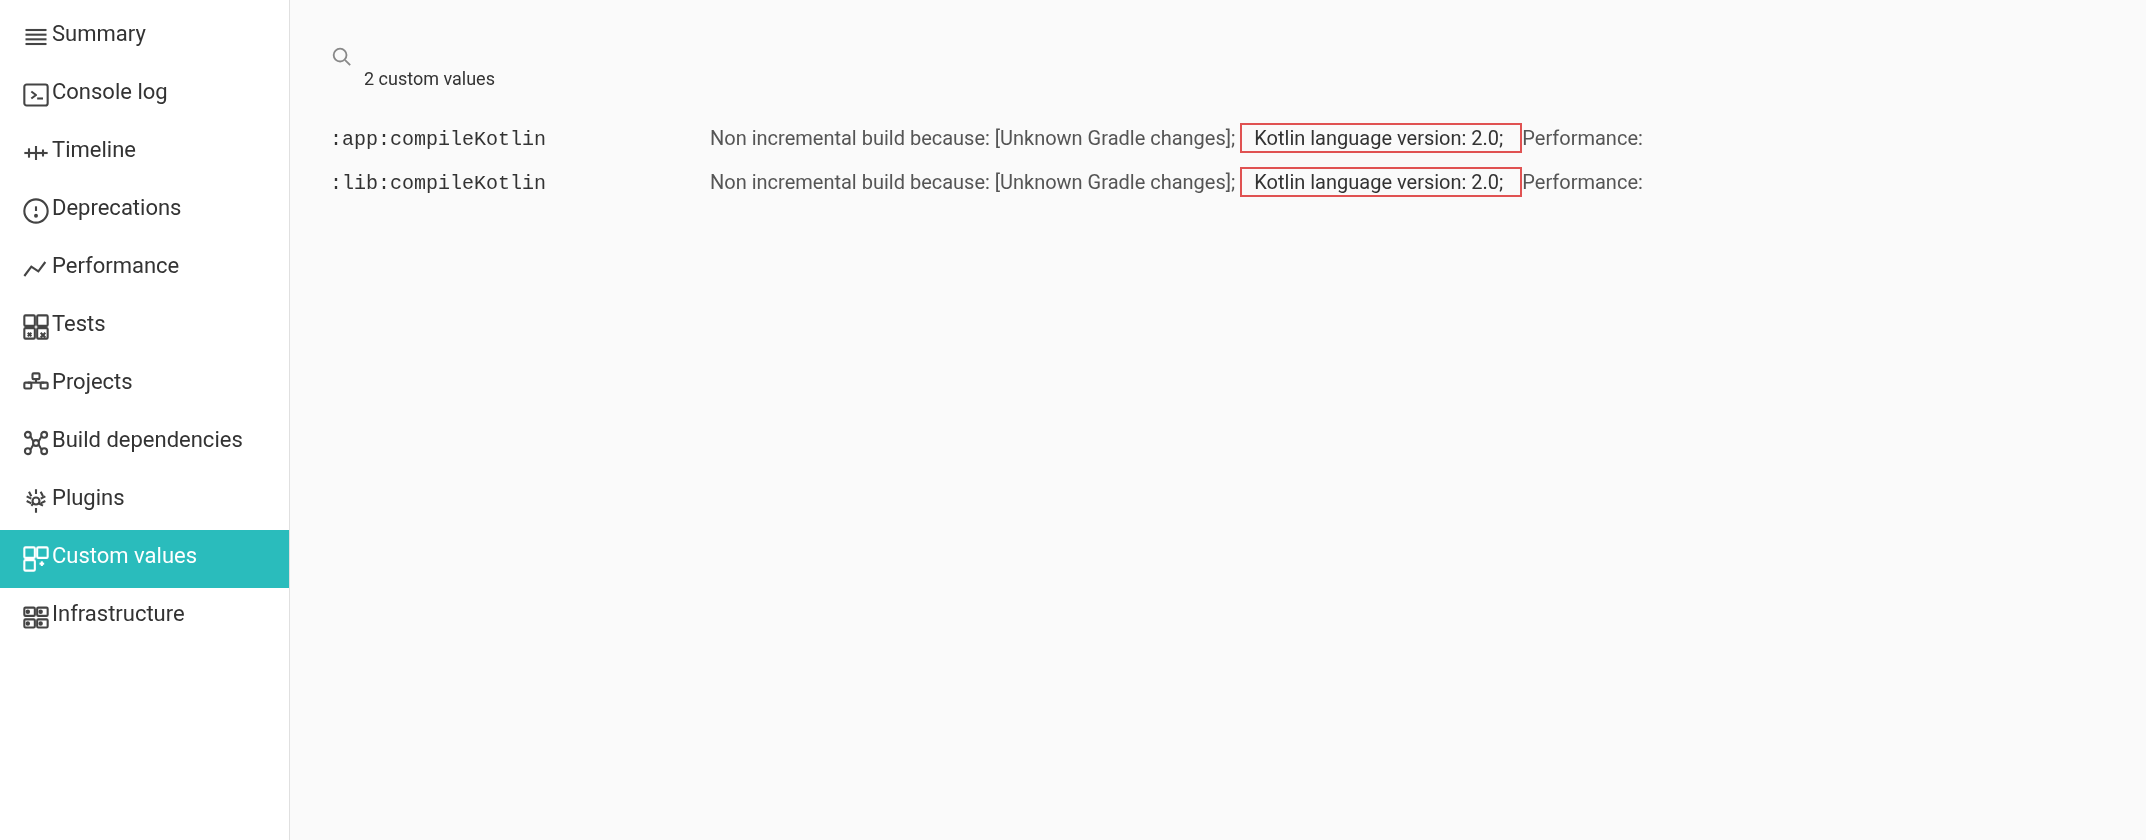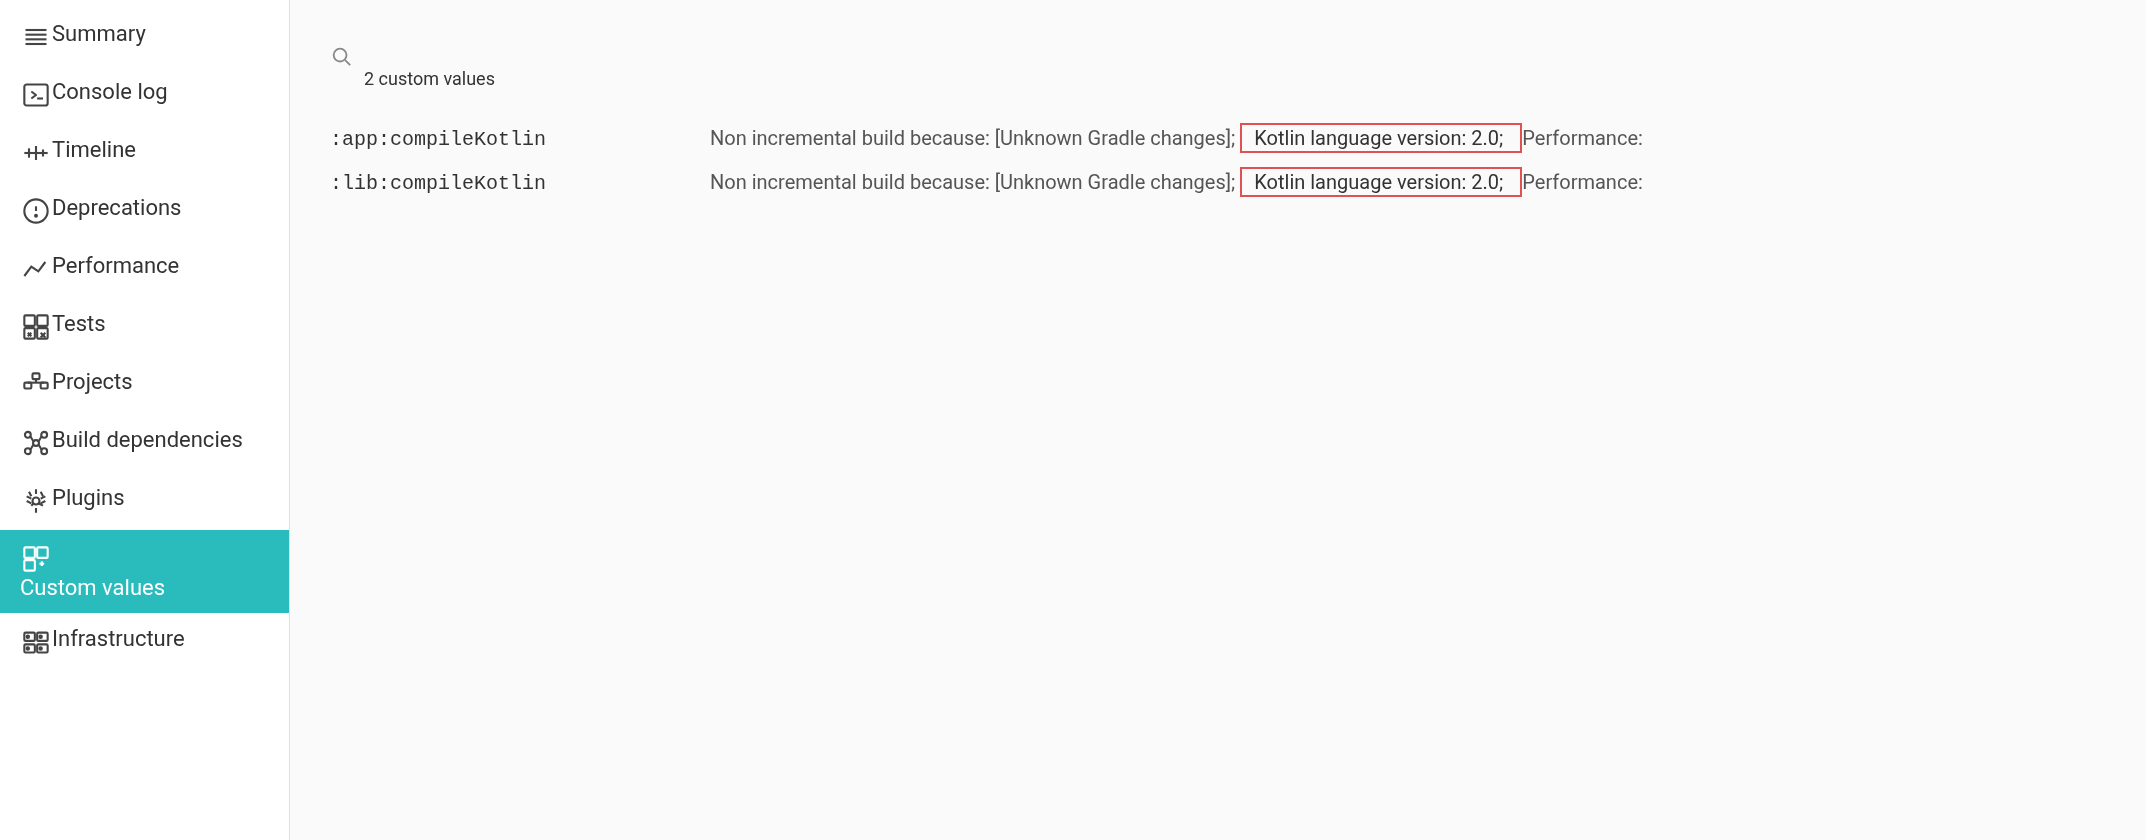--- a/index.html
+++ b/index.html
@@ -28,21 +28,20 @@
       padding: 13px 20px;
       cursor: pointer;
       font-size: 22px;
       color: #333;
       user-select: none;
     }
 
     .sidebar-item.active {
       background: #2abcbc;
       color: #ffffff;
-      flex-direction: column;
     }
 
     .sidebar-item.active .icon-svg {
       color: #ffffff;
     }
 
     .sidebar-item .icon-svg {
       width: 32px;
       height: 32px;
       flex-shrink: 0;

